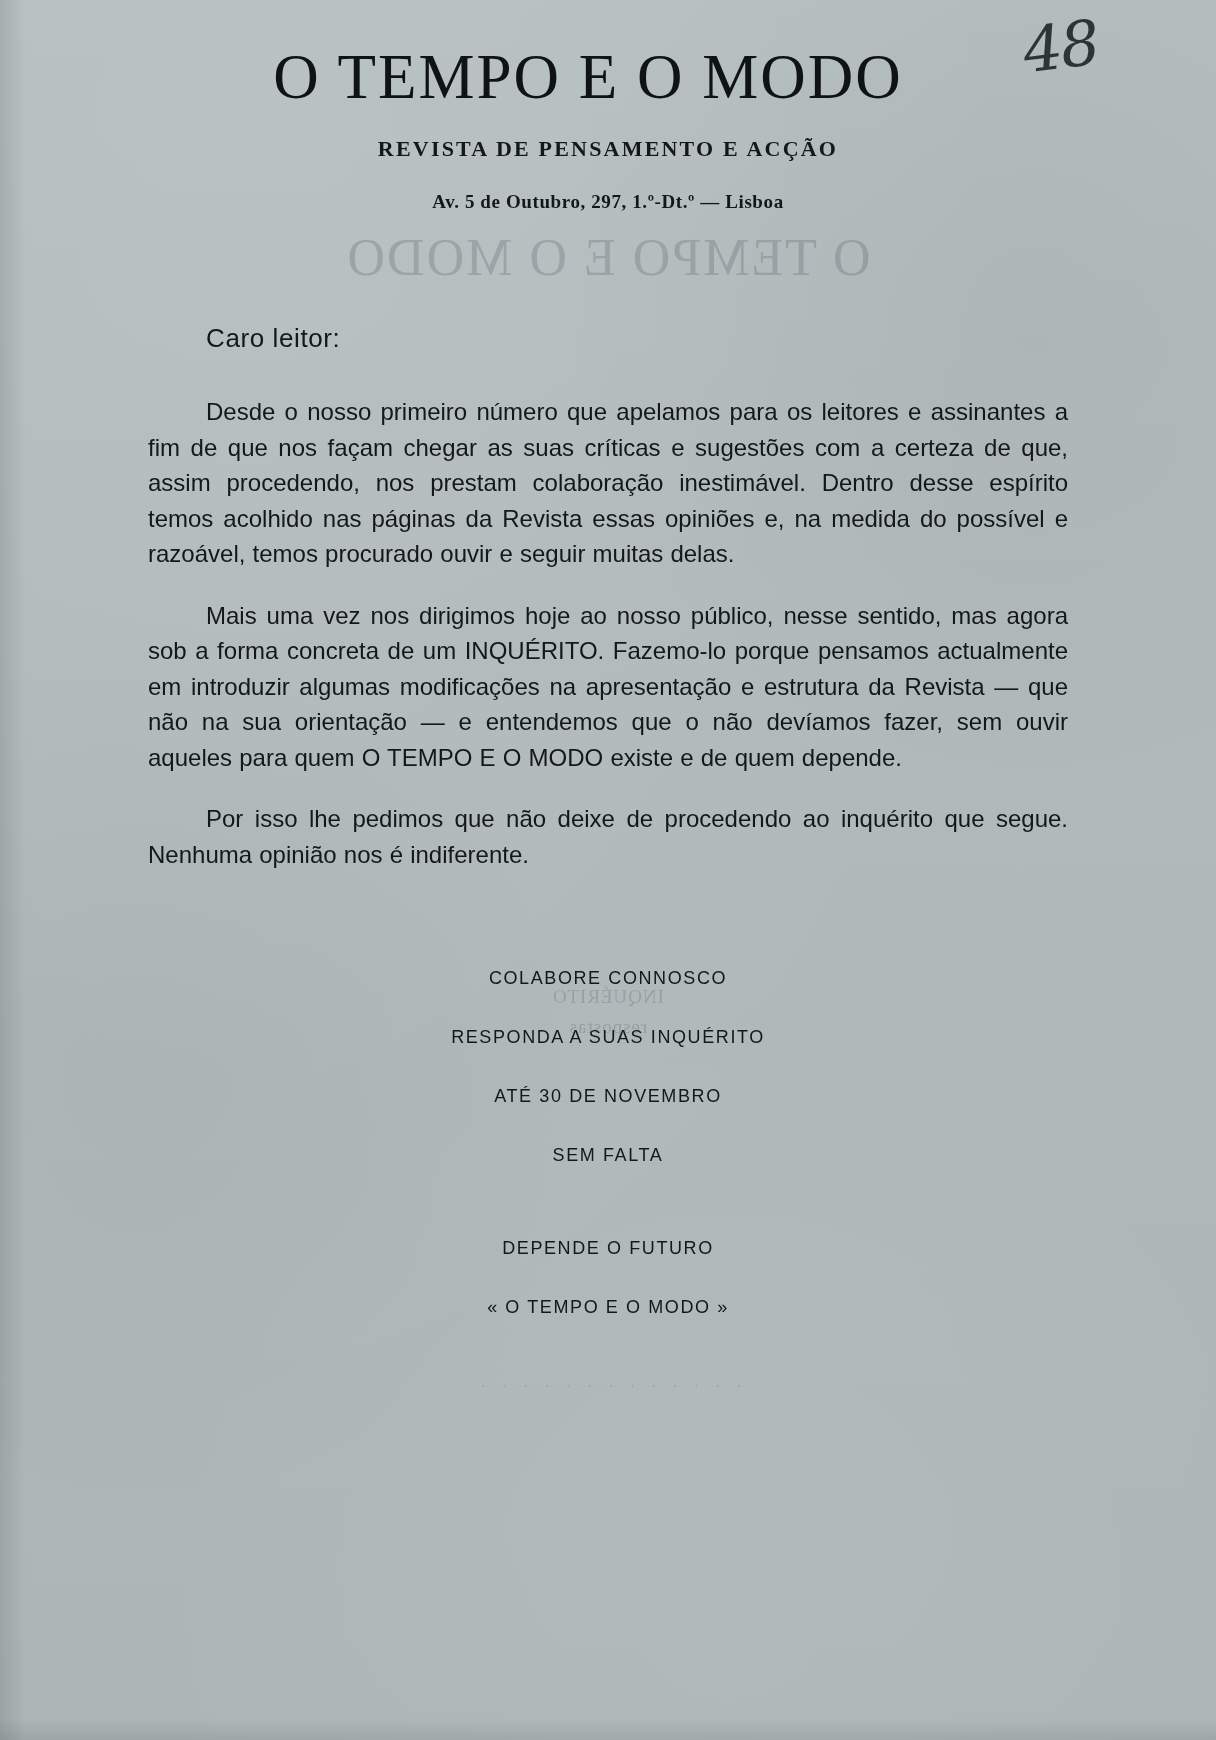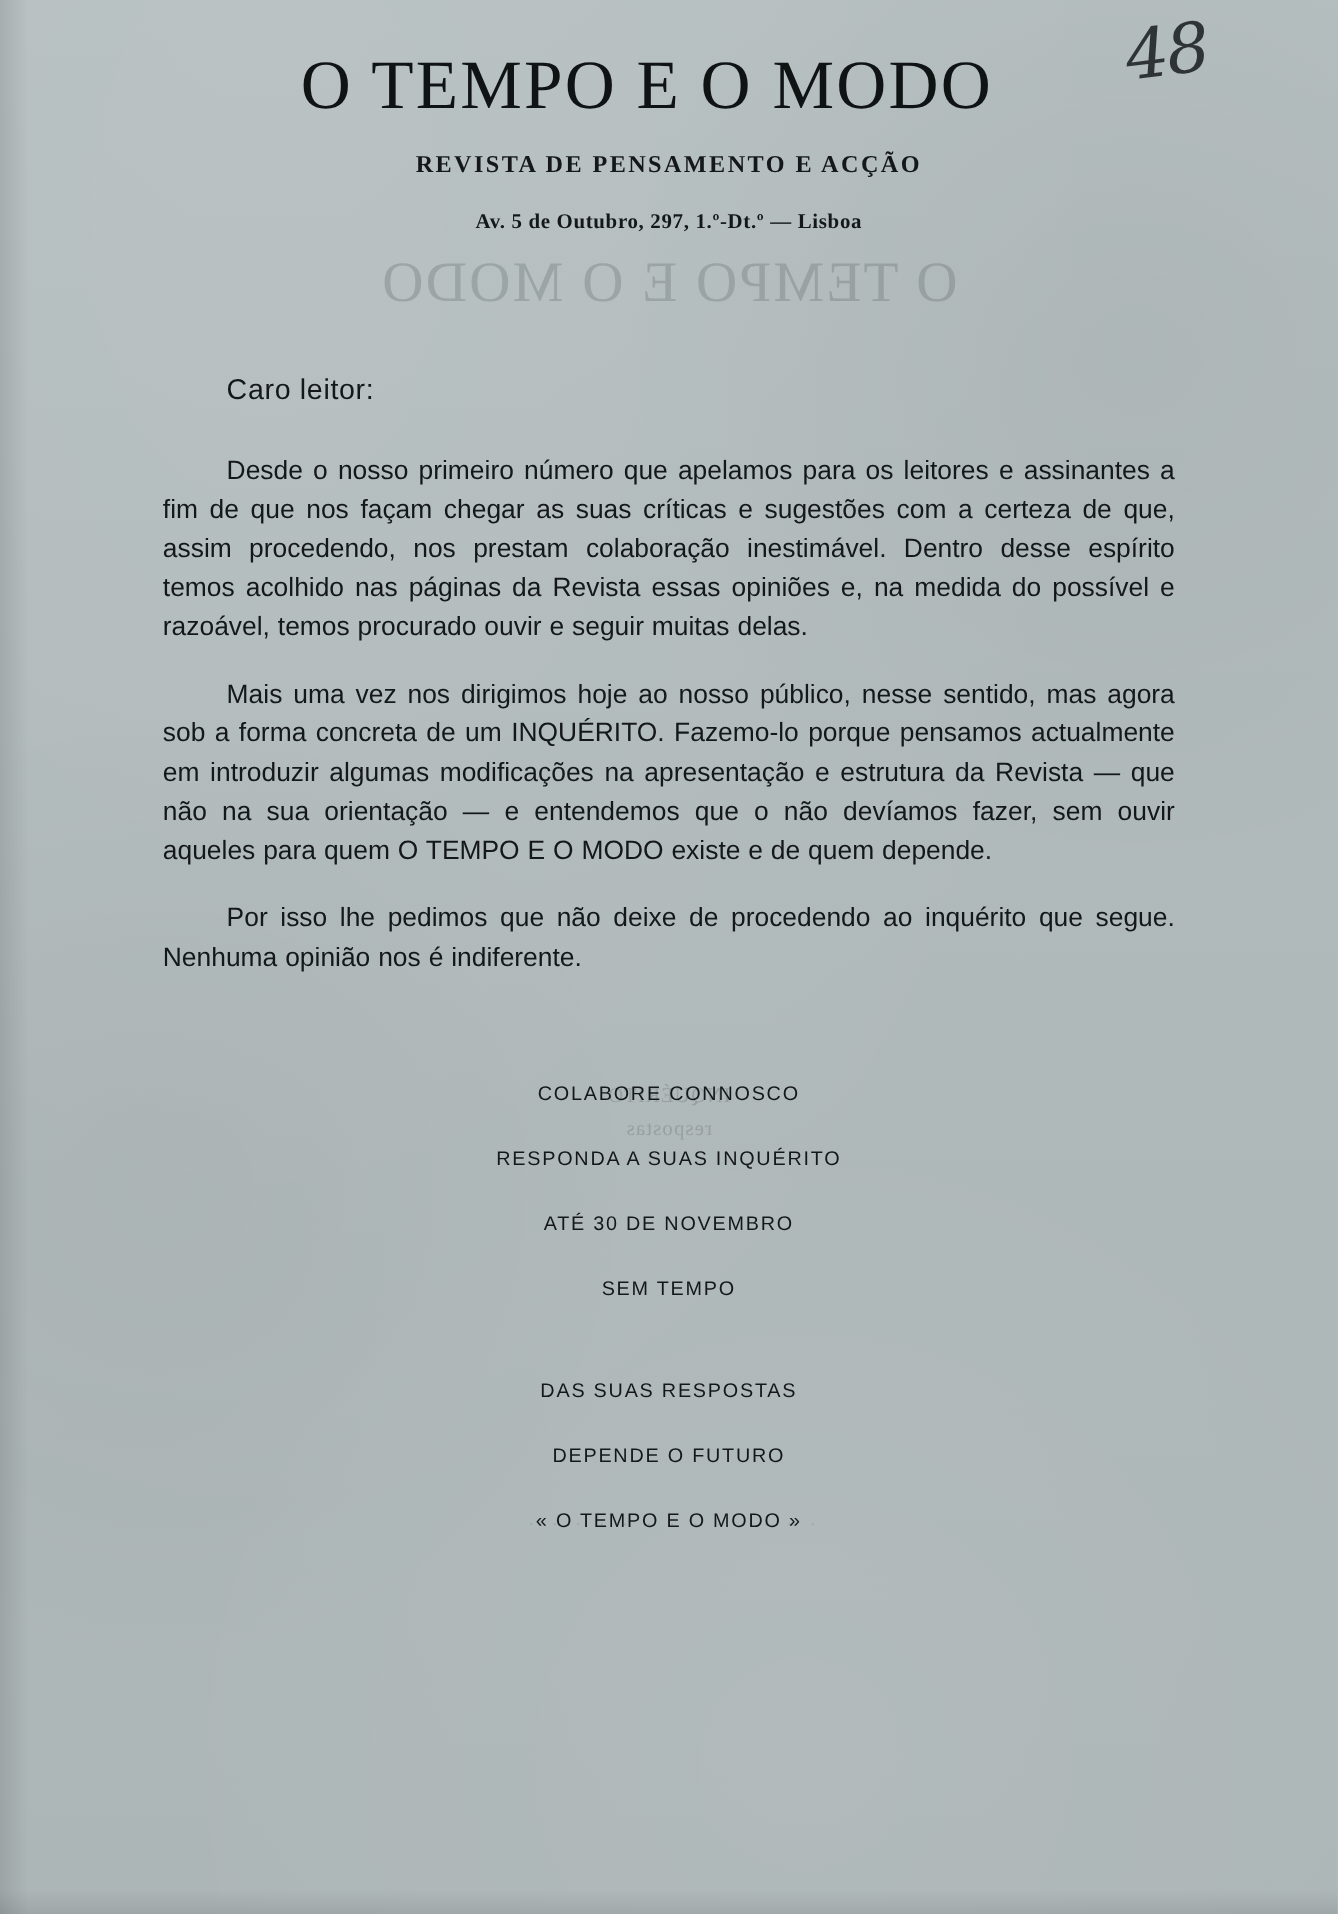--- a/index.html
+++ b/index.html
@@ -113,21 +113,21 @@
   }
   .st-line-c {
     top: 1378px;
     font-size: 16px;
     letter-spacing: 6px;
     color: rgba(60,70,72,0.16);
   }
 
   .body-area {
     position: relative;
-    margin: 16px auto;
+    margin: 0 auto;
     width: 920px;
     padding-top: 110px;
     z-index: 2;
   }
 
   .salutation {
     font-size: 26px;
     letter-spacing: 0.6px;
     margin-left: 58px;
     margin-bottom: 40px;
@@ -204,23 +204,22 @@
     <div class="salutation">Caro leitor:</div>
 
     <p class="para">Desde o nosso primeiro número que apelamos para os leitores e assinantes a fim de que nos façam chegar as suas críticas e sugestões com a certeza de que, assim procedendo, nos prestam colaboração inestimável. Dentro desse espírito temos acolhido nas páginas da Revista essas opiniões e, na medida do possível e razoável, temos procurado ouvir e seguir muitas delas.</p>
     <p class="para">Mais uma vez nos dirigimos hoje ao nosso público, nesse sentido, mas agora sob a forma concreta de um INQUÉRITO. Fazemo-lo porque pensamos actualmente em introduzir algumas modificações na apresentação e estrutura da Revista — que não na sua orientação — e entendemos que o não devíamos fazer, sem ouvir aqueles para quem O TEMPO E O MODO existe e de quem depende.</p>
     <p class="para">Por isso lhe pedimos que não deixe de procedendo ao inquérito que segue. Nenhuma opinião nos é indiferente.</p>
 
     <div class="closing-block">
       <div class="closing-line">COLABORE CONNOSCO</div>
       <div class="closing-line">RESPONDA A SUAS INQUÉRITO</div>
       <div class="closing-line">ATÉ 30 DE NOVEMBRO</div>
-      <div class="closing-line">SEM TEMPO</div>
+      <div class="closing-line">SEM FALTA</div>
 
       <div class="closing-gap"></div>
 
-      <div class="closing-line">DAS SUAS RESPOSTAS</div>
       <div class="closing-line">DEPENDE O FUTURO</div>
       <div class="closing-line">« O TEMPO E O MODO »</div>
     </div>
 
   </div>
 </div>
 
 </body></html>

